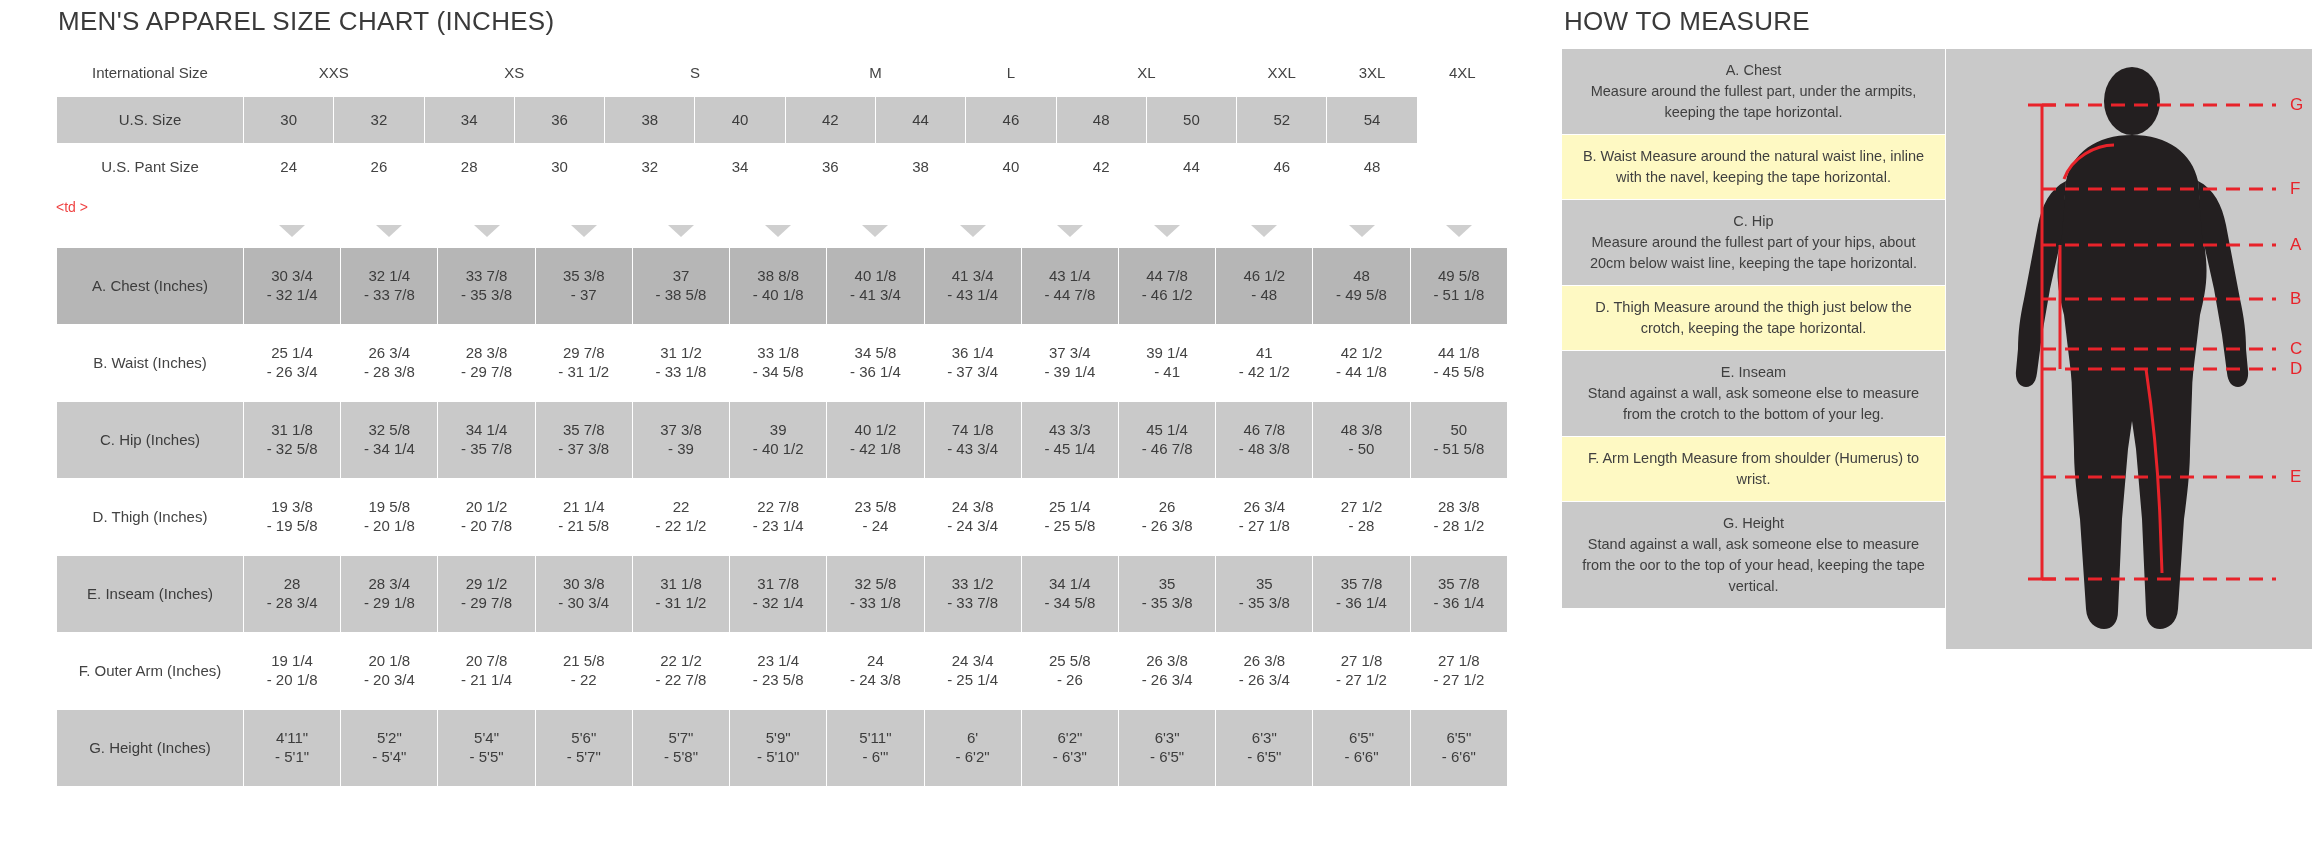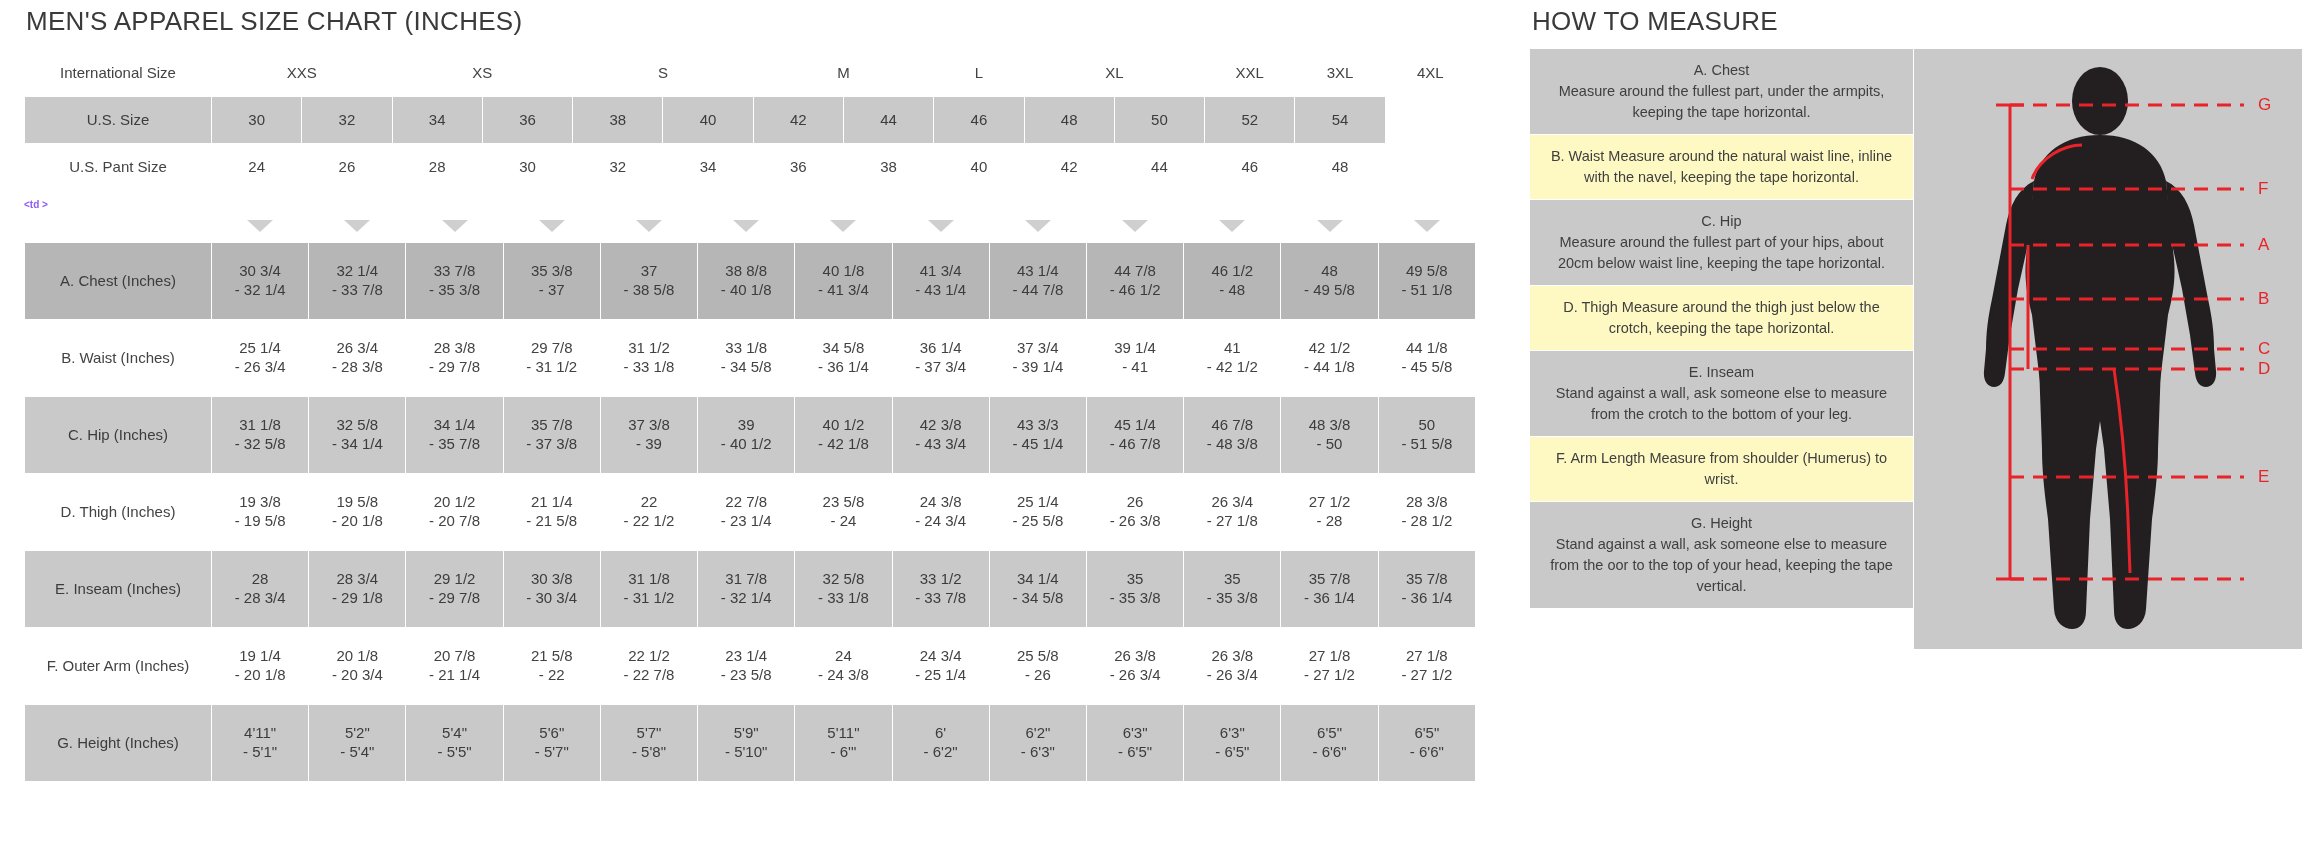--- a/index.html
+++ b/index.html
@@ -13,20 +13,21 @@
     font-family: "Liberation Sans", sans-serif;
     color: #3f3f3f;
     overflow: hidden;
   }
   .page {
     position: relative;
     width: 2148px;
     height: 856px;
     box-sizing: border-box;
     padding: 8px;
+    margin-left: 32px;
   }
   .left-panel {
     position: absolute;
     left: 24px;
     top: 6px;
     width: 1470px;
   }
   .right-panel {
     position: absolute;
     left: 1530px;
@@ -63,24 +64,23 @@
     font-size: 15px;
   }
   .top-rows td { height: 46px; }
   .meas-rows td { height: 76px; }
   .meas-rows .label-cell { font-size: 15px; }
   .val { display: block; }
   .val .v1 { display: block; }
   .val .v2 { display: block; }
 
   .filter-label {
-    font-size: 10px;
-    color: #8b5cf6;
+    font-size: 14px;
+    color: #ef4444;
     margin: 8px 0 2px 0;
-    font-weight: bold;
   }
   table.filter-table {
     border-collapse: collapse;
     table-layout: fixed;
     width: 1452px;
   }
   table.filter-table td {
     border: 1px solid #ffffff;
     background: #ffffff;
     height: 28px;
@@ -409,21 +409,21 @@
               </span>
             </td>
             <td>
               <span class="val">
                 <span class="v1">40 1/2</span>
                 <span class="v2">- 42 1/8</span>
               </span>
             </td>
             <td>
               <span class="val">
-                <span class="v1">42 3/8</span>
+                <span class="v1">74 1/8</span>
                 <span class="v2">- 43 3/4</span>
               </span>
             </td>
             <td>
               <span class="val">
                 <span class="v1">43 3/3</span>
                 <span class="v2">- 45 1/4</span>
               </span>
             </td>
             <td>

